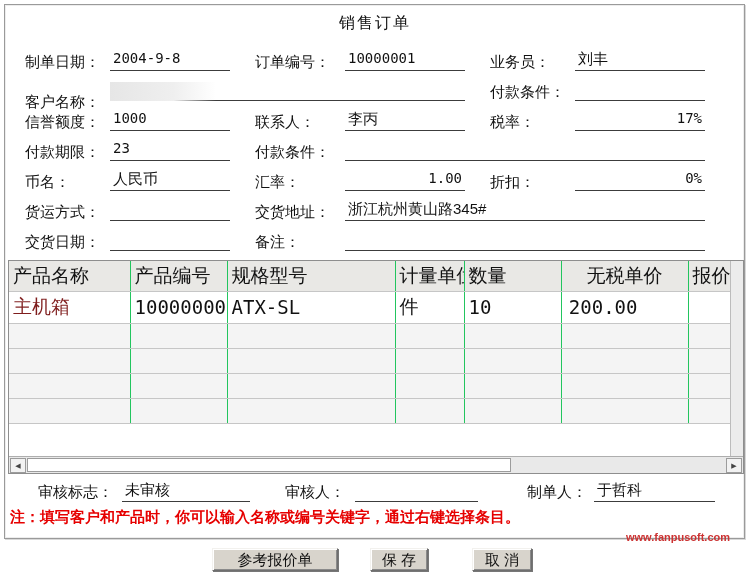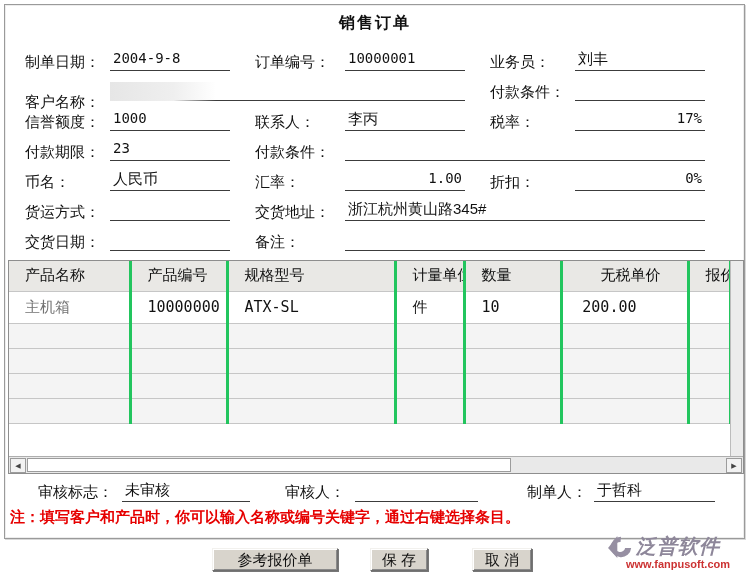--- a/index.html
+++ b/index.html
@@ -5,45 +5,45 @@
   * { margin:0; padding:0; box-sizing:border-box; }
   html,body { width:750px; height:587px; background:#ffffff; overflow:hidden;
               font-family:"Liberation Sans","DejaVu Sans",sans-serif; color:#111; }
 
   
   .panel { position:absolute; left:4px; top:4px; width:741px; height:535px;
            background:#fff; border:1px solid #9a9a9a;
            box-shadow: inset 0 0 0 1px #ededed, 1px 1px 0 #d8d8d8; }
 
   .title { position:absolute; left:0; top:13px; width:750px; text-align:center;
-           font-size:16px; font-weight:bold; letter-spacing:2px; }
+           font-size:16px; font-weight:normal; letter-spacing:2px; }
 
   .lbl { position:absolute; font-size:15px; white-space:nowrap;text-align:right; }
   .fv  { position:absolute; height:21px; border-bottom:1px solid #3c3c3c;
          font-size:15px; white-space:nowrap; padding:0 3px; overflow:hidden; }
   .fv.r { text-align:right; }
   .num { font-family:"DejaVu Sans Mono","Liberation Mono",monospace; font-size:14px; }
 
   .redact { position:absolute; left:110px; top:82px; width:106px; height:19px;
             background:linear-gradient(to right,#e6e6e6 0%,#efefef 60%,rgba(255,255,255,0) 100%); }
 
   
   .gridbox { position:absolute; left:8px; top:260px; width:736px; height:214px;
              border:1px solid #8e8e8e; background:#fff; }
   table.grid { border-collapse:collapse; table-layout:fixed; width:721px; }
-  table.grid td { border-right:3px solid #22c55e; border-bottom:1px solid #c6c6c6;
-                  font-size:15px; padding:0 16px; overflow:hidden; white-space:nowrap; vertical-align:middle; }
+  table.grid td { border-right:1px solid #22c55e; border-bottom:1px solid #c6c6c6;
+                  font-size:19px; padding:0 4px; overflow:hidden; white-space:nowrap; vertical-align:middle; }
   .hrow { height:30px; }  .hrow td { background:#e9e8e5; }
   .drow { height:32px; }
   .erow { height:25px; }  .erow td { background:#f4f4f4; }
   .trow { height:36px; }  .trow td { border-bottom:none; }
   .c-name  { width:121px; } .c-code { width:97px; } .c-spec { width:168px; }
   .c-unit  { width:69px; }  .c-qty  { width:97px; } .c-price{ width:127px; text-align:right; padding-right:50px !important; }
   .c-quote { width:42px; }
-  .dim { color:#737373; }
+  .dim { color:#7f1d1d; }
 
   .vscroll { position:absolute; top:0; right:0; bottom:17px; width:13px;
              background:#ececec; border-left:1px solid #bcbcbc; }
   .hscroll { position:absolute; left:0; right:0; bottom:0; height:17px;
              background:#e9e9e9; border-top:1px solid #aeaeae; }
   .sbtn { position:absolute; top:1px; width:16px; height:15px; background:#f2f2f2;
           border:1px solid #9c9c9c; font-size:7px; line-height:13px; text-align:center; color:#444; }
   .sbtn.left { left:1px; } .sbtn.right { right:1px; }
   .sthumb { position:absolute; left:18px; top:1px; width:484px; height:14px;
             background:#ffffff; border:1px solid #9c9c9c; }
@@ -187,23 +187,14 @@
 <span class="lbl" style="left:527px;top:483px">制单人：</span>
 <span class="fv" style="left:594px;top:481px;width:121px">于哲科</span>
 
 <div class="note" id="note" style="color: rgb(230, 0, 0);">注：填写客户和产品时，你可以输入名称或编号关键字，通过右键选择条目。</div>
 
 <button class="btn" style="left:212px;width:126px">参考报价单</button>
 <button class="btn" style="left:370px;width:58px">保 存</button>
 <button class="btn" style="left:472px;width:60px">取 消</button>
 
 <div class="logo">
-  <div class="logo-row">
-    <span style="display:inline-block;width:26px;height:24px">
-      <svg width="26" height="24" viewBox="0 0 28 26">
-        <polygon points="0,14 10,1 10,25" fill="#968fa2"></polygon>
-        <path d="M14 2 a11 11 0 1 0 11 12 l-6.5 0 a5.5 5.5 0 1 1 -5 -6.5 z" fill="#968fa2"></path>
-      </svg>
-    </span>
-    <span class="logo-name" id="logo-name" style="color: rgb(142, 135, 154);">泛普软件</span>
-  </div>
   <div class="logo-url" id="logo-url" style="color: rgb(204, 51, 51);">www.fanpusoft.com</div>
 </div>
 
 </body></html>

